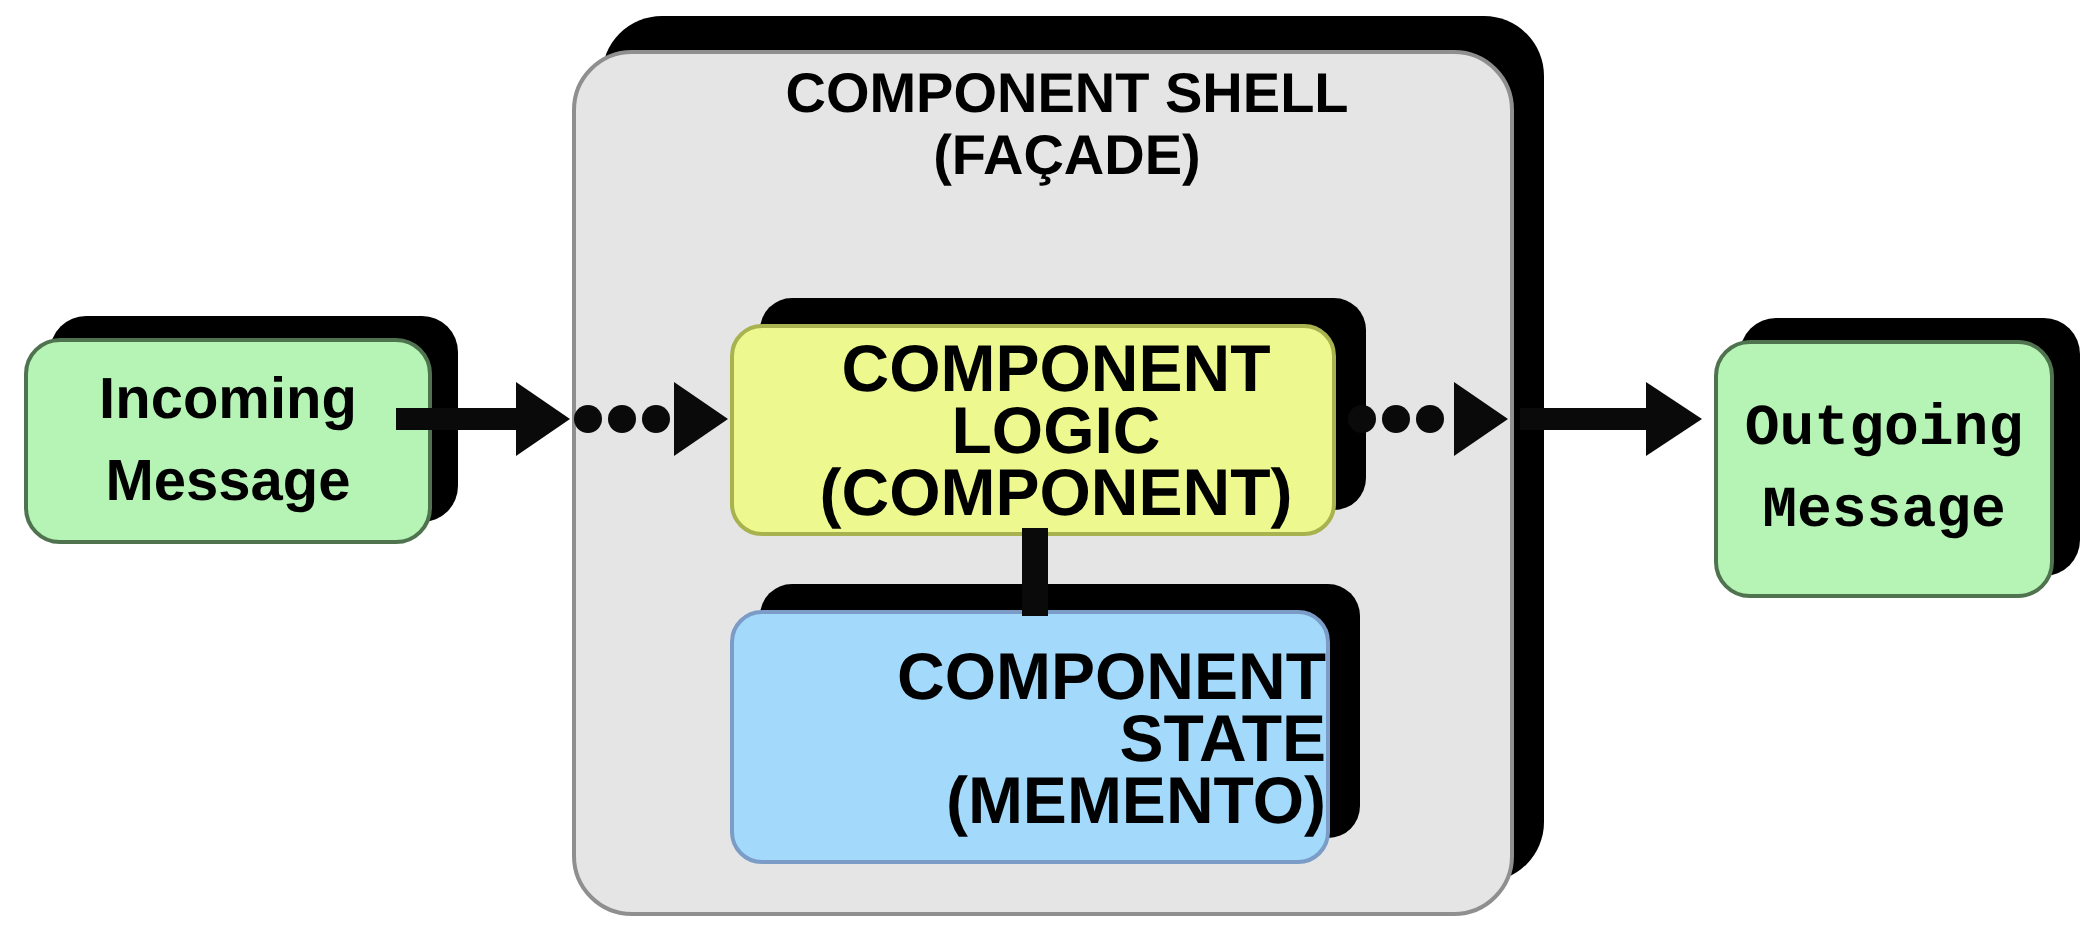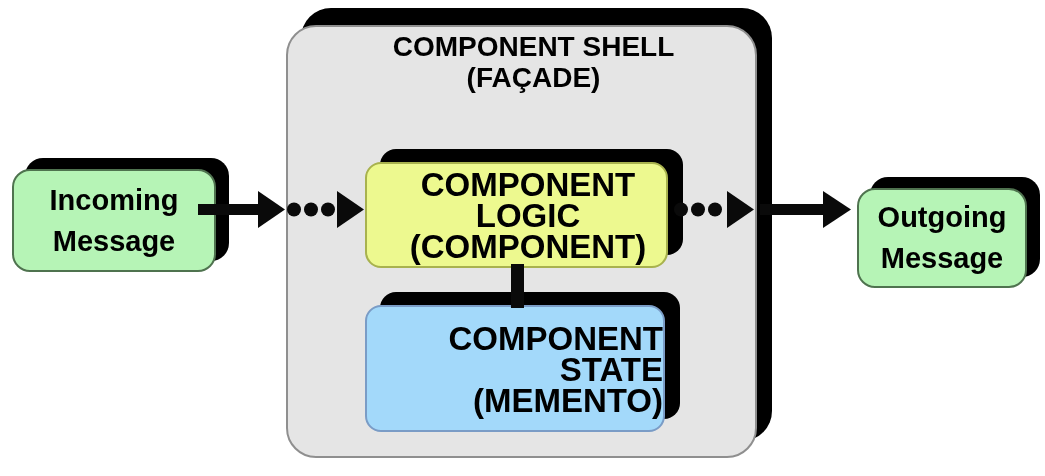--- a/index.html
+++ b/index.html
@@ -62,21 +62,21 @@
     transform:translateY(-50%);
     font-size:33px;line-height:31px;letter-spacing:0px;margin-left:23px;
   }
   
   .message{
     background:var(--message-fill);
     border:2px solid var(--message-border);
     border-radius:18px;
   }
   .incoming{left:12px;top:169px;width:204px;height:103px;}
-  .outgoing{left:857px;top:188px;width:170px;height:100px;}
+  .outgoing{left:857px;top:170px;width:170px;height:129px;font-family:Liberation Mono, monospace;}
   .message-label{
     position:absolute;left:0;right:0;top:50%;
     transform:translateY(-50%);
     font-size:29px;line-height:41px;
   }
   
   .connector-layer{
     position:absolute;left:0;top:0;width:1045px;height:476px;
     pointer-events:none;
     z-index:10;

